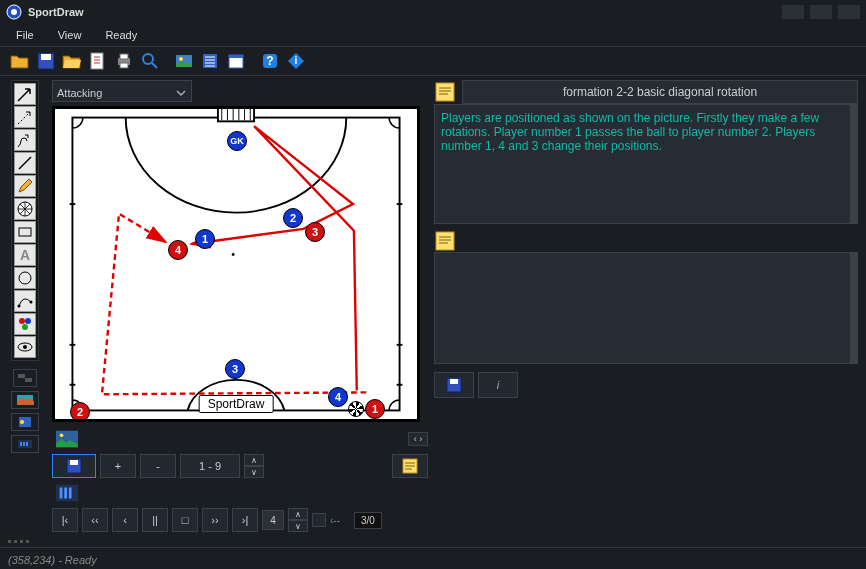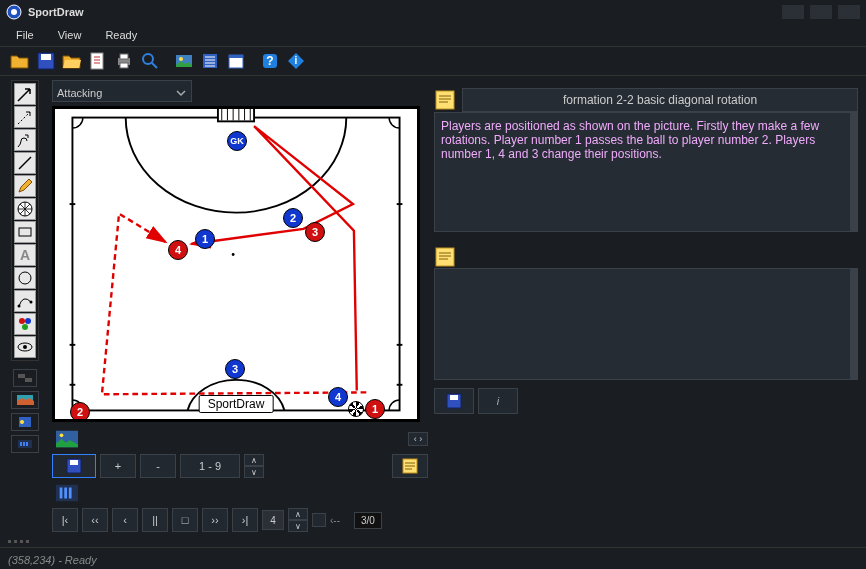--- a/index.html
+++ b/index.html
@@ -58,25 +58,25 @@
   .uc-btn.sm { min-width:26px; padding:0 4px;}
   .uc-btn.blue-sel { border-color:#3080ff; }
   .uc-vstack { display:flex; flex-direction:column; }
   .uc-vstack .half { height:12px; background:#222830; border:1px solid #3a4148; width:20px; display:flex; align-items:center; justify-content:center; cursor:pointer; font-size:8px;}
   .uc-input { background:#2b3036; border:1px solid #3a4148; color:#ccc; width:40px; height:20px; text-align:center; font-size:10px;}
   .uc-chk { width:14px; height:14px; border:1px solid #3a4148; background:#222830; }
   .frame-counter { background:#111; border:1px solid #3a4148; padding:2px 6px; font-size:10px;}
   
   
   .right-col { flex:1; padding:4px 8px 4px 4px; display:flex; flex-direction:column; gap:6px;}
-  .panel { display:flex; flex-direction:column;margin-top:8px; }
+  .panel { display:flex; flex-direction:column; }
   .panel-head { display:flex; align-items:center; gap:6px; margin-bottom:0;}
   .doc-icon { width:22px; height:22px; }
   .panel-title { flex:1; background:#262c33; border:1px solid #3a4148; text-align:center; padding:4px; font-size:12px; color:#ccc;}
-  .panel-body { background:#262c33; border:1px solid #3a4148; padding:6px; font-size:12px; color:#f0abfc; min-height:120px; border-right:8px solid #3a4148;}
+  .panel-body { background:#262c33; border:1px solid #3a4148; padding:6px; font-size:12px; color:#14b8a6; min-height:120px; border-right:8px solid #3a4148;}
   .panel-body.empty { min-height:112px; }
   .panel-btn-row { display:flex; gap:4px; margin-top:2px;}
   .panel-btn { background:#222830; border:1px solid #3a4148; width:40px; height:26px; display:flex; align-items:center; justify-content:center; cursor:pointer; color:#aaa; font-style:italic;}
   
   
   .statusbar { height:24px; border-top:1px solid #333; display:flex; align-items:center; padding:0 8px; color:#888; font-style:italic;}
   .dots-row { display:flex; gap:3px; padding:4px 8px;}
   .dot { width:3px; height:3px; background:#555;}
 </style>
 </head>

